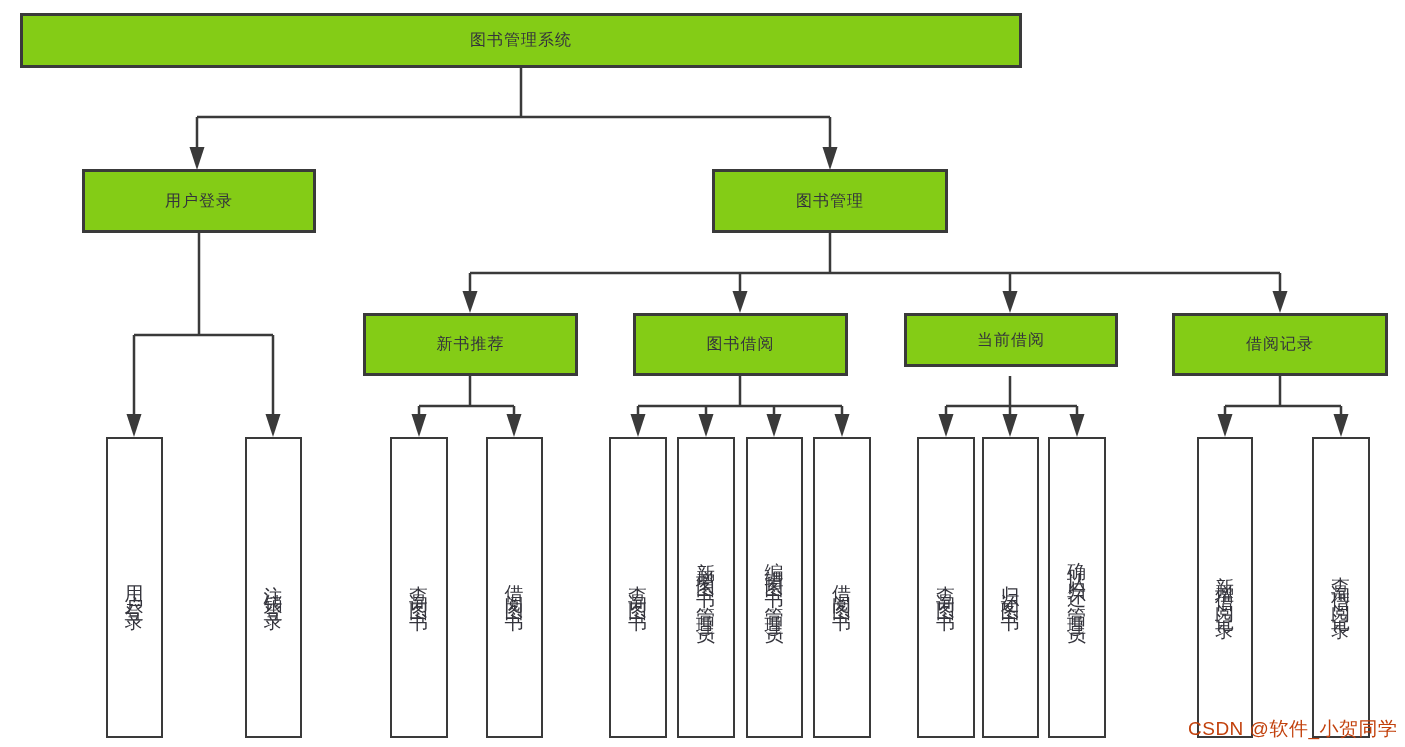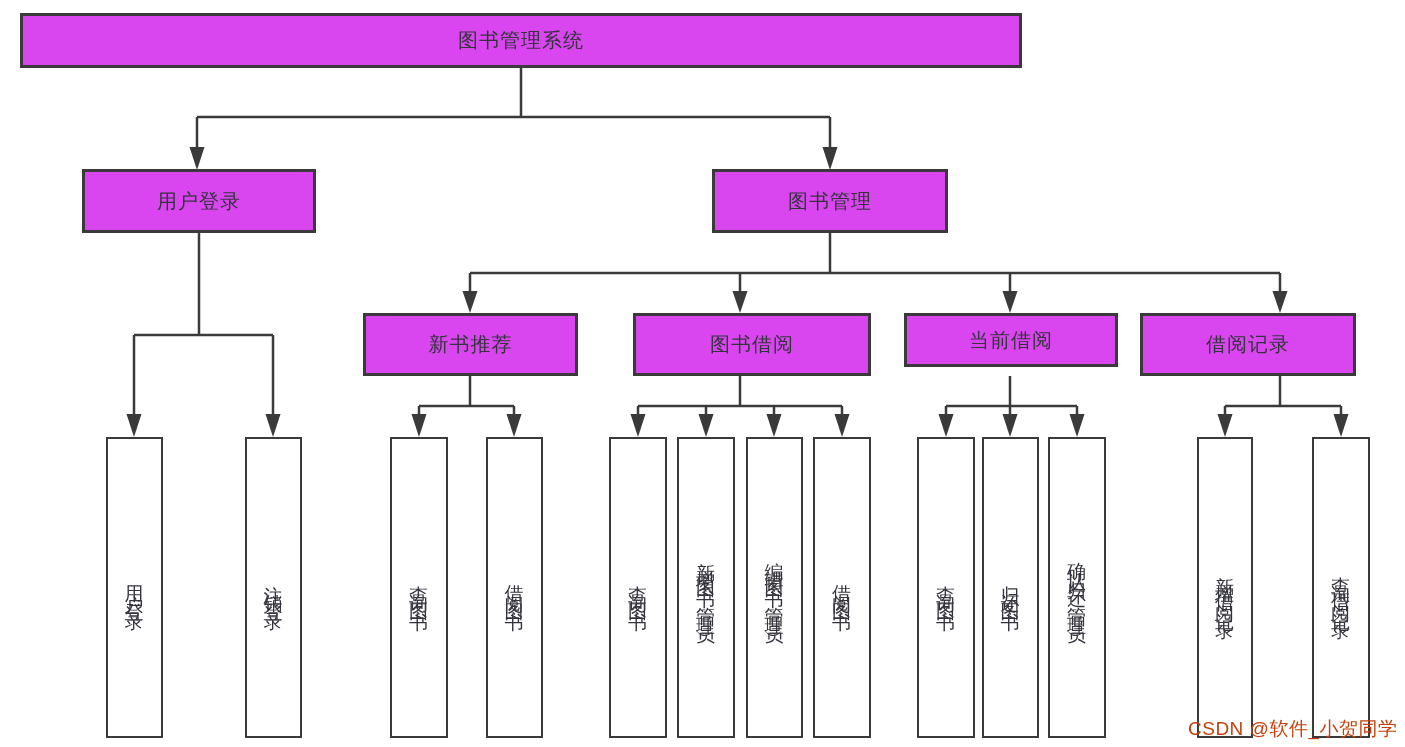--- a/index.html
+++ b/index.html
@@ -2,23 +2,23 @@
 <html><head>
 <meta charset="utf-8">
 <style>
   html,body{margin:0;padding:0;background:#fff;}
   .stage{
     position:relative;width:1405px;height:747px;background:#ffffff;overflow:hidden;
     font-family:"Liberation Sans","DejaVu Sans",sans-serif;color:#34343c;
   }
   .connectors{position:absolute;left:0;top:0;width:1405px;height:747px;}
   .box{
-    position:absolute;box-sizing:border-box;background:#d946ef;
+    position:absolute;box-sizing:border-box;background:#84cc16;
     border:2px solid #3a3a3a;display:flex;align-items:center;justify-content:center;
-    font-size:20px;letter-spacing:1px;white-space:nowrap;
+    font-size:16px;letter-spacing:1px;white-space:nowrap;
   }
   .box.root,.box.lvl{border-width:3px;}
   .vbox{
     position:absolute;box-sizing:border-box;background:#ffffff;
     border:2px solid #3a3a3a;display:flex;align-items:center;justify-content:center;
     top:437px;height:301px;font-size:19px;
   }
   .vbox span{
     writing-mode:vertical-rl;text-orientation:mixed;letter-spacing:9px;
     line-height:1;display:block;
@@ -72,23 +72,23 @@
       <polygon points="1333.5,414 1348.5,414 1341,437"></polygon>
     </g>
   </svg>
 
   <div class="box root" style="left:20px;top:13px;width:1002px;height:55px;">图书管理系统</div>
 
   <div class="box lvl" style="left:82px;top:169px;width:234px;height:64px;">用户登录</div>
   <div class="box lvl" style="left:363px;top:313px;width:215px;height:63px;">新书推荐</div>
 
   <div class="box lvl" style="left:712px;top:169px;width:236px;height:64px;">图书管理</div>
-  <div class="box lvl" style="left:633px;top:313px;width:238px;height:63px;">图书借阅</div>
+  <div class="box lvl" style="left:633px;top:313px;width:215px;height:63px;">图书借阅</div>
   <div class="box lvl" style="left:904px;top:313px;width:214px;height:54px;">当前借阅</div>
-  <div class="box lvl" style="left:1140px;top:313px;width:216px;height:63px;">借阅记录</div>
+  <div class="box lvl" style="left:1172px;top:313px;width:216px;height:63px;">借阅记录</div>
 
   <div class="vbox" style="left:106px;width:57px;">
     <span>用户登录</span>
     </div>
   <div class="vbox" style="left:245px;width:57px;">
     <span>注销登录</span>
     </div>
 
   <div class="vbox" style="left:390px;width:58px;">
     <span>查询图书</span>

